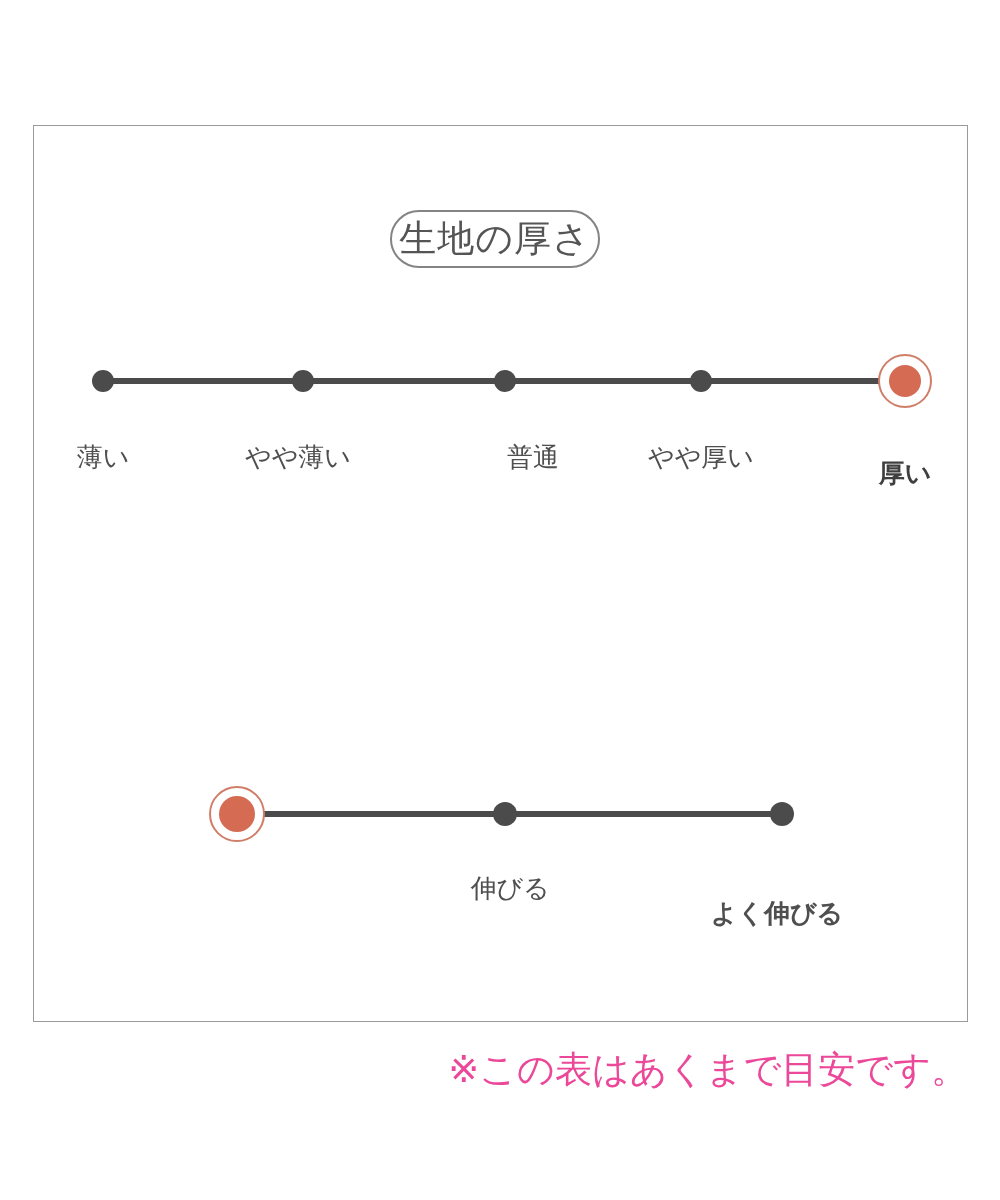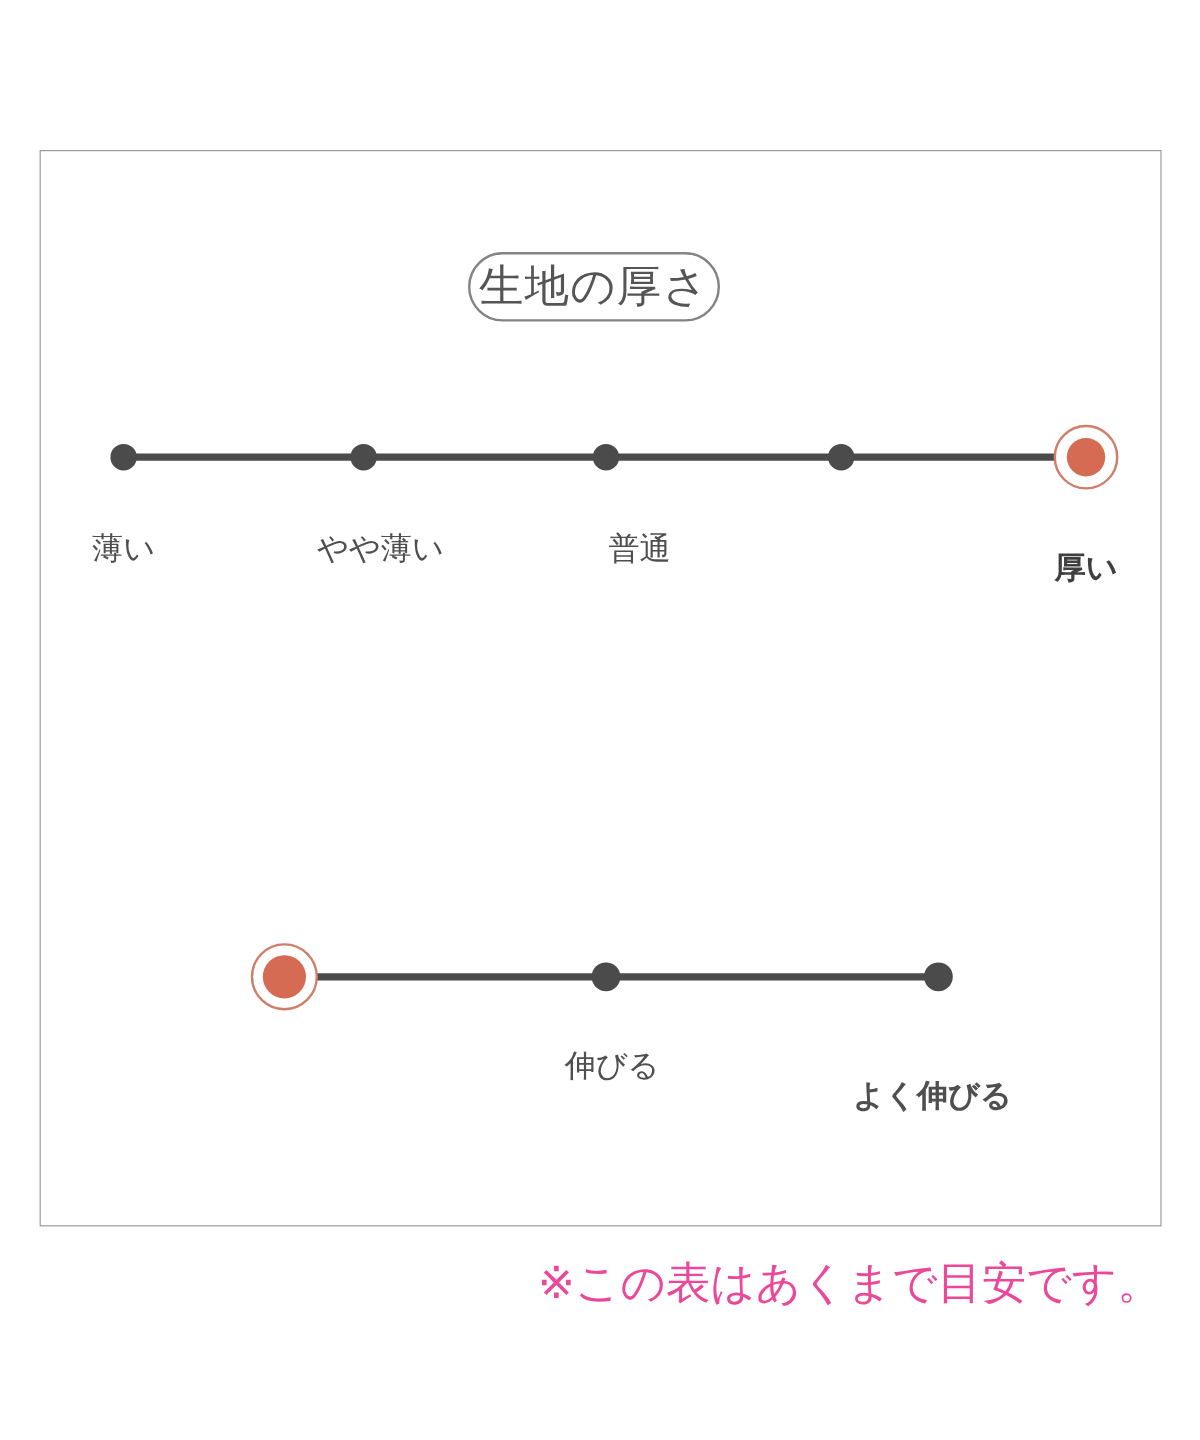--- a/index.html
+++ b/index.html
@@ -98,22 +98,23 @@
 
   <div class="dot dot-22" style="left:92px;top:370px;"></div>
   <div class="dot dot-22" style="left:292px;top:370px;"></div>
   <div class="dot dot-22" style="left:494px;top:370px;"></div>
   <div class="dot dot-22" style="left:690px;top:370px;"></div>
 
   <div class="sel-ring" style="left:878px;top:354px;width:54px;height:54px;"></div>
   <div class="sel-inner" style="left:889px;top:365px;width:32px;height:32px;"></div>
 
   <span class="scale-label" style="left:103px;top:440px;">薄い</span>
-  <span class="scale-label" style="left:317px;top:440px;text-align:center;">やや薄い</span>
+  <span class="scale-label" style="left:298px;top:440px;text-align:center;">やや薄い</span>
   <span class="scale-label" style="left:533px;top:440px;">普通</span>
+  <span class="scale-label" style="left:701px;top:440px;">やや厚い</span>
   <span class="scale-label selected" style="left:905px;top:456px;text-align:center;">厚い</span>
 
 
   <div class="track track-stretch"></div>
 
   <div class="sel-ring" style="left:209px;top:786px;width:56px;height:56px;"></div>
   <div class="sel-inner" style="left:219px;top:796px;width:36px;height:36px;"></div>
 
   <div class="dot dot-24" style="left:493px;top:802px;"></div>
   <div class="dot dot-24" style="left:770px;top:802px;"></div>

